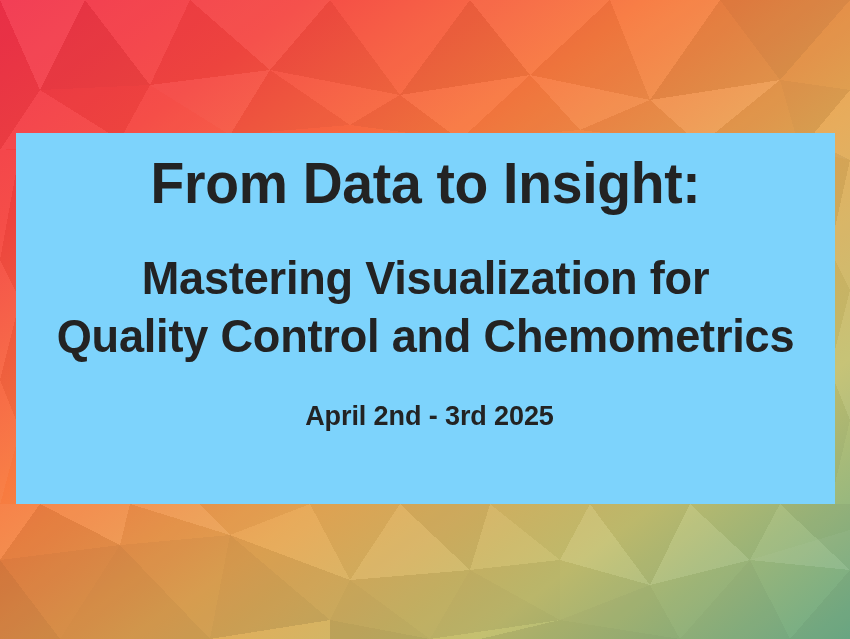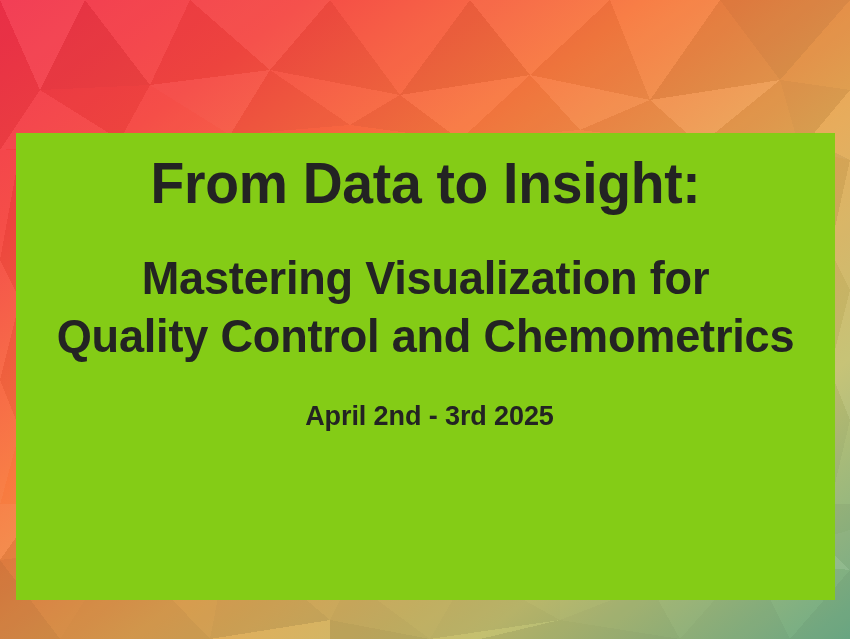--- a/index.html
+++ b/index.html
@@ -25,22 +25,22 @@
     width: 850px;
     height: 639px;
     display: block;
   }
 
   #card {
     position: absolute;
     left: 16px;
     top: 133px;
     width: 819px;
-    height: 467px;
-    background: #84cc16;
+    height: 371px;
+    background: #7dd3fc;
     display: flex;
     flex-direction: column;
     align-items: center;
     justify-content: flex-start;
     box-sizing: border-box;
     padding: 0;
   }
 
   .title-main {
     font-family: "Liberation Sans Narrow", "Liberation Sans", sans-serif;

